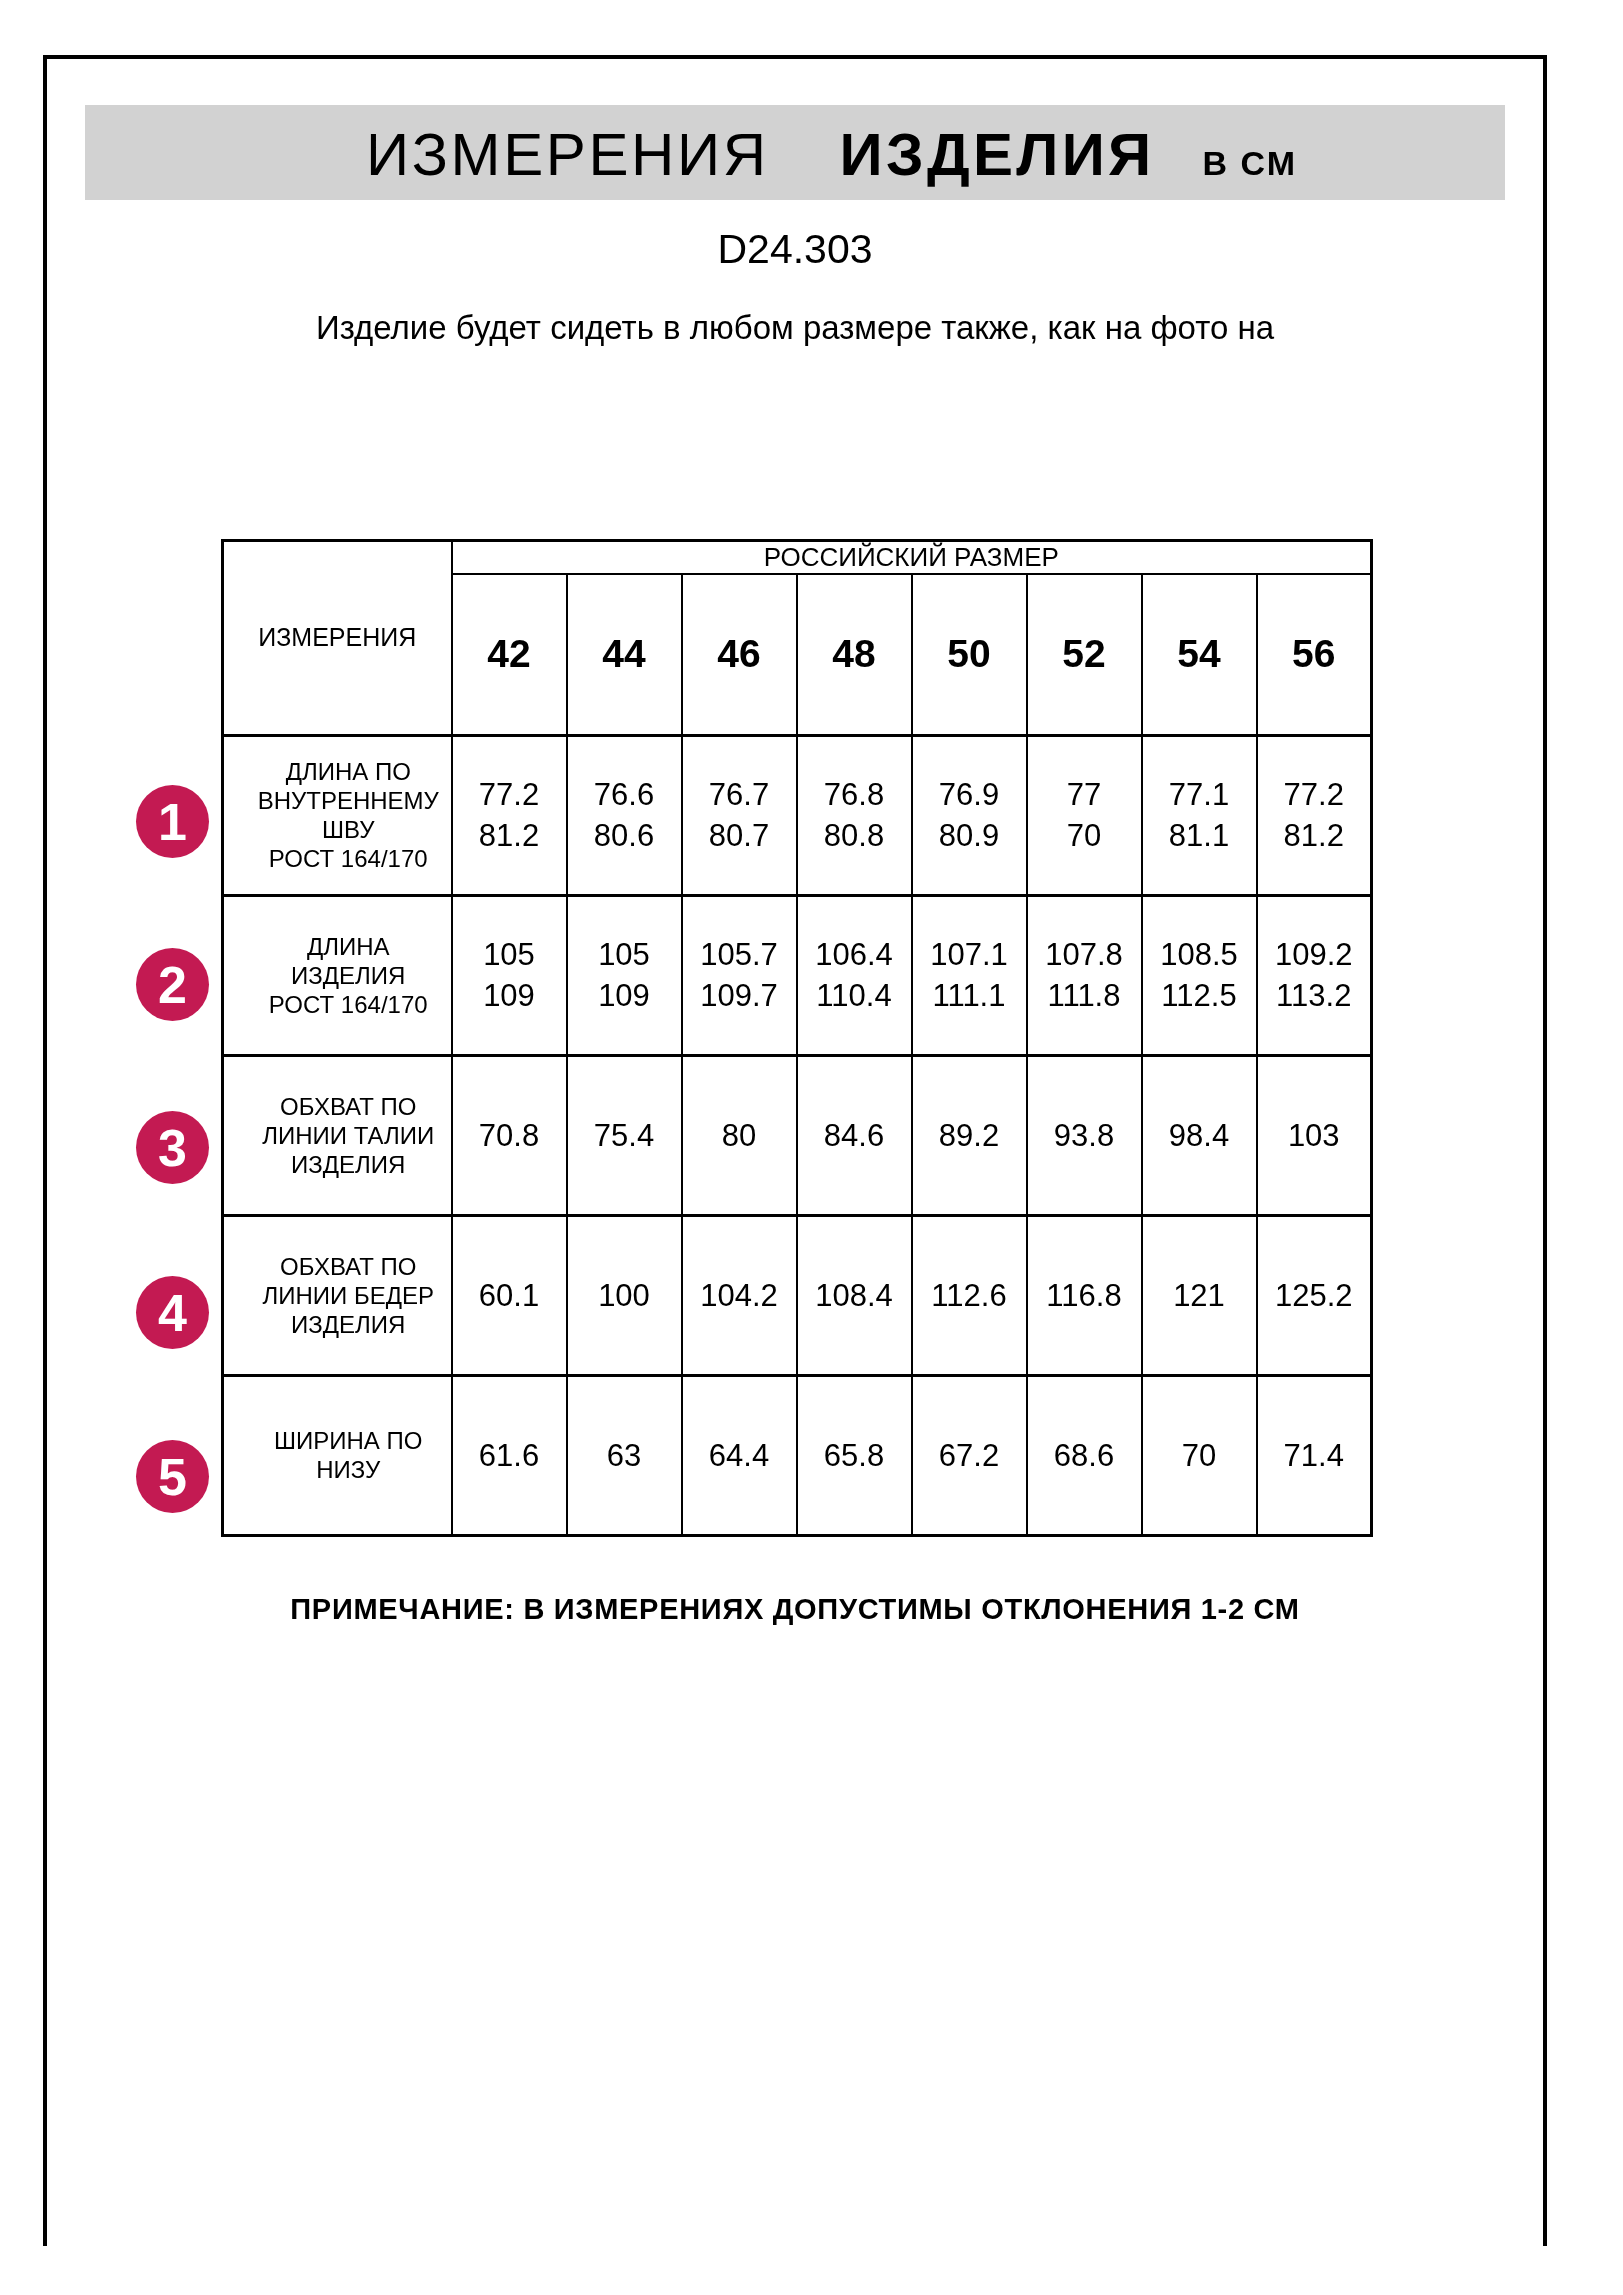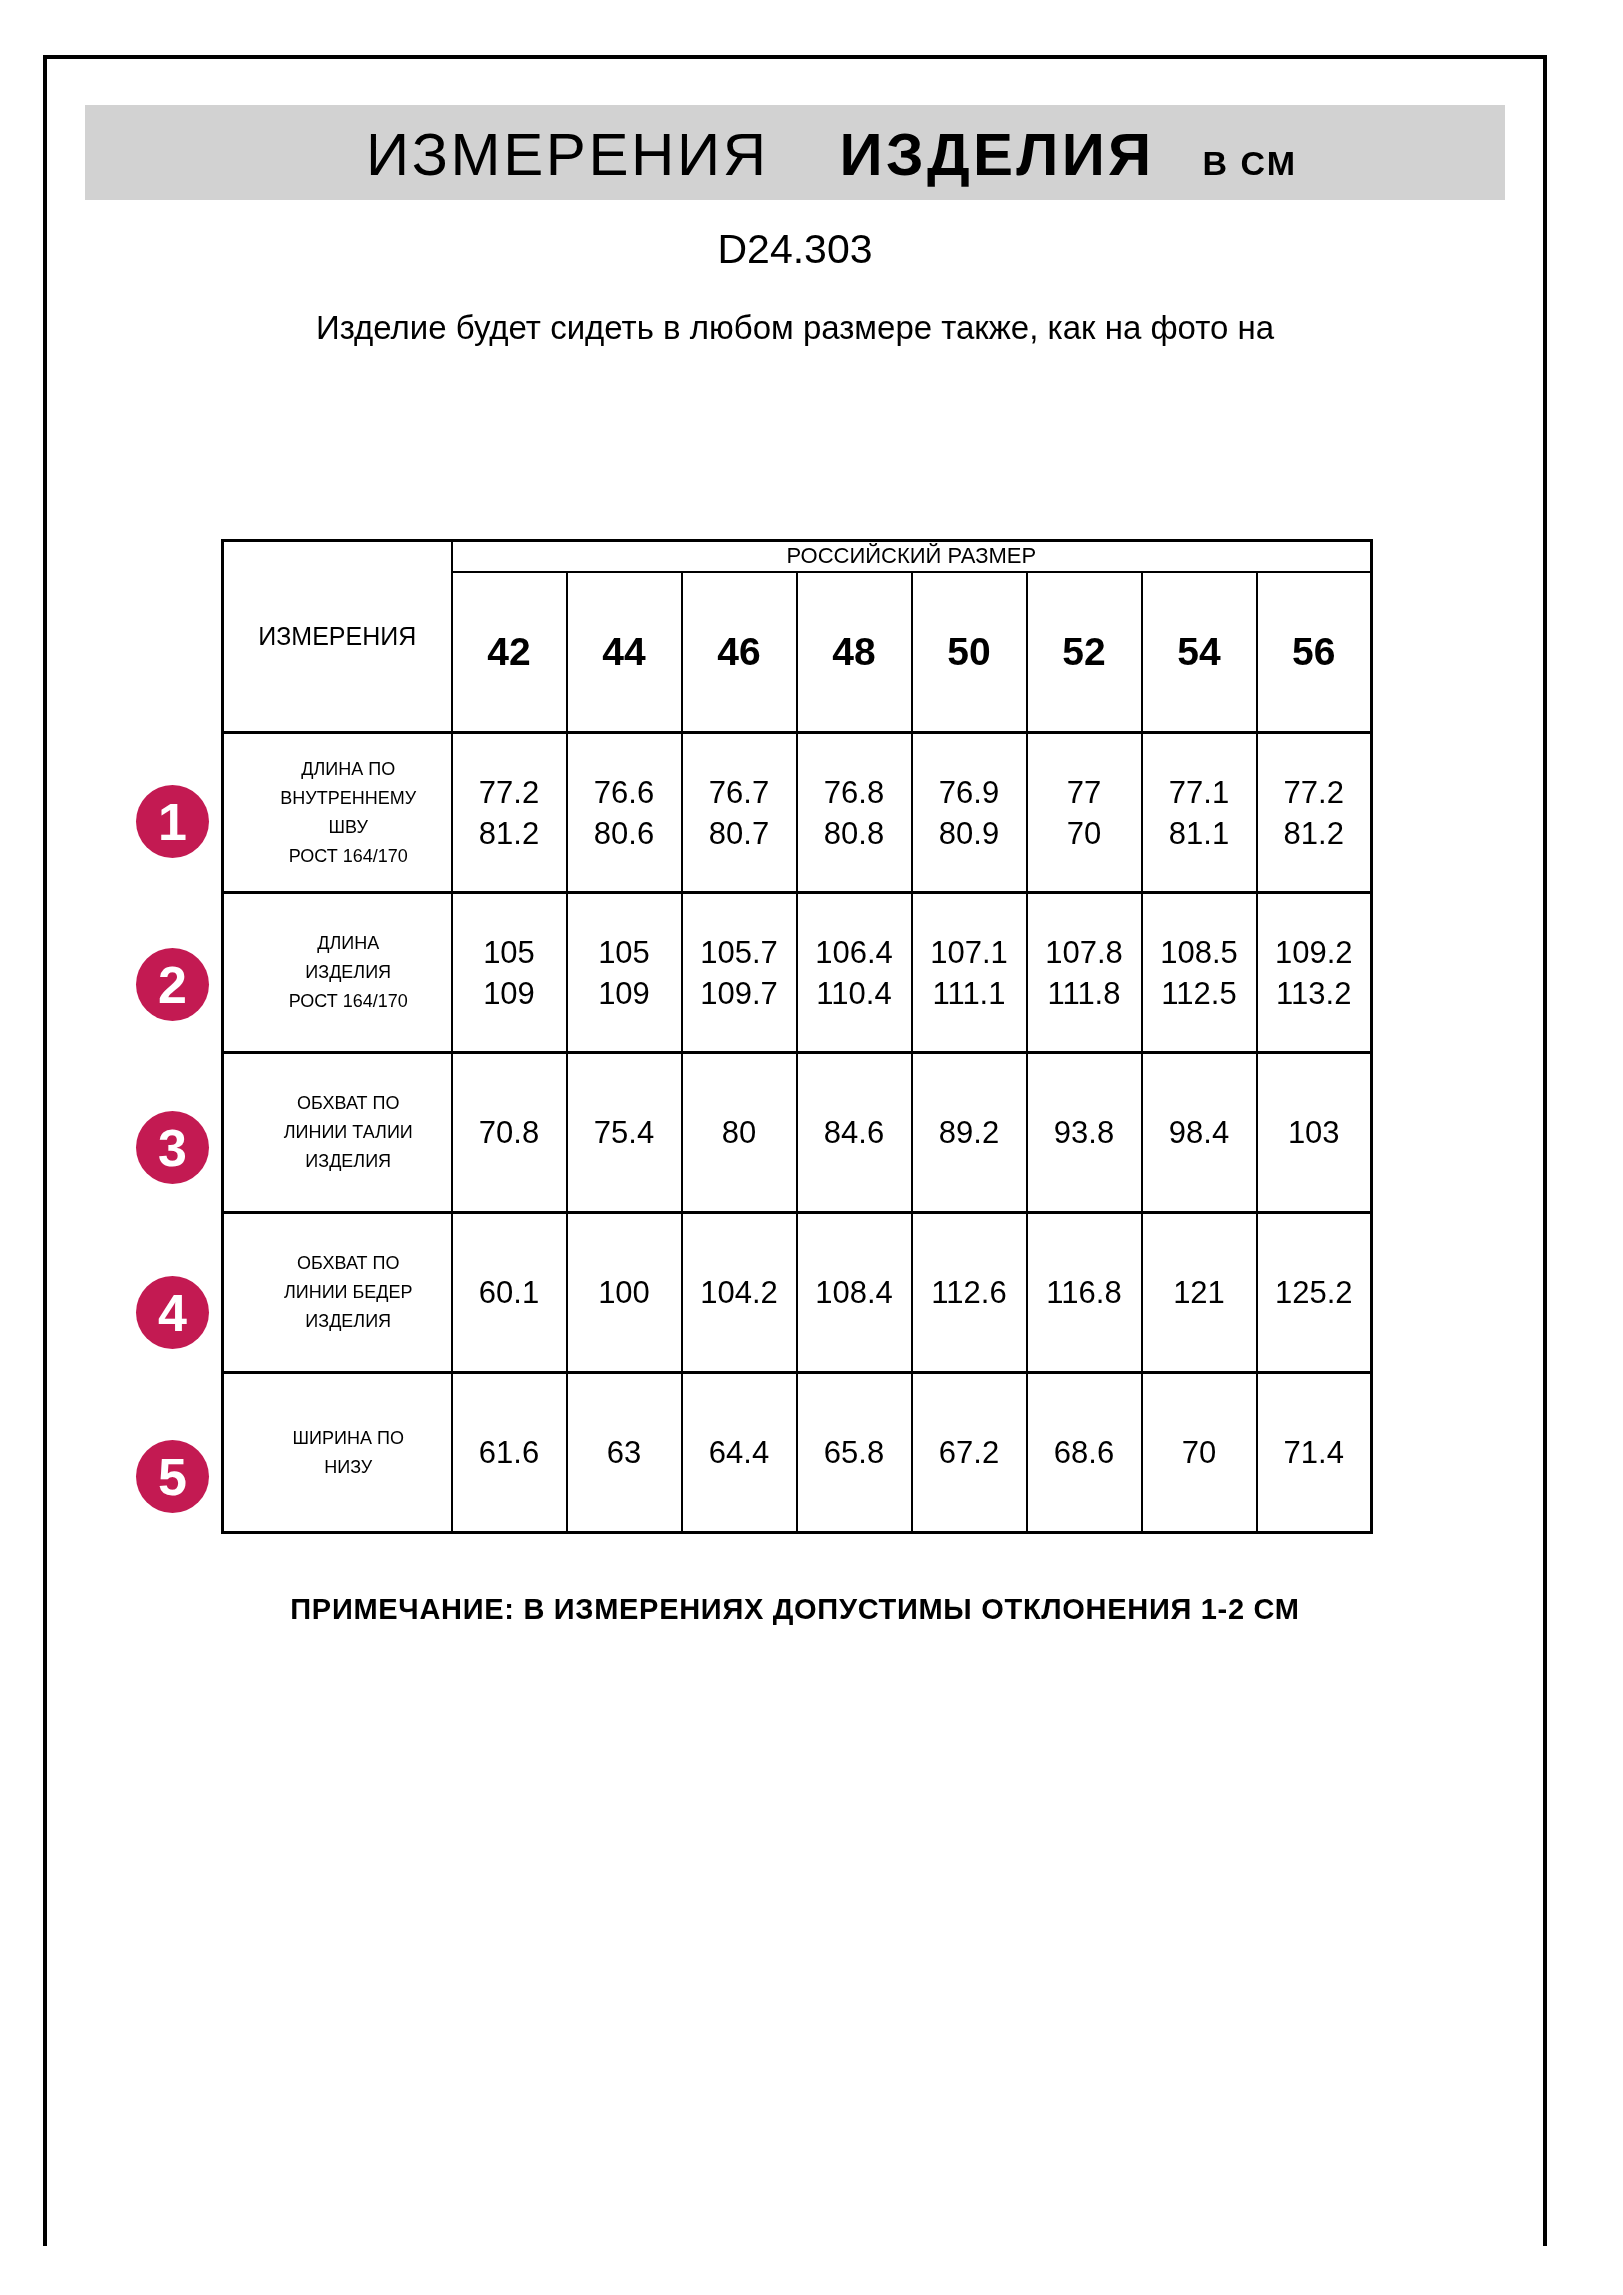--- a/index.html
+++ b/index.html
@@ -65,36 +65,36 @@
     padding: 0;
     box-sizing: border-box;
   }
   .col-label { width: 229px; }
   .col-size  { width: 115px; }
   td.corner-cell {
     font-size: 25px;
     border-bottom: 3.9px solid #000;
   }
   td.group-cell {
-    font-size: 22px;
+    font-size: 26px;
     height: 31px;
     border-bottom: 2.6px solid #000;
   }
   tr.tr-sizes td {
     height: 161px;
     font-size: 39px;
     font-weight: bold;
     border-bottom: 3.9px solid #000;
   }
   .size-table tbody td {
     height: 160px;
     border-bottom: 3.9px solid #000;
   }
   td.label-cell {
-    font-size: 18px;
+    font-size: 24px;
     line-height: 29px;
     white-space: pre-line;
     padding-left: 22px;
   }
   td.value-cell {
     font-size: 31px;
     line-height: 41px;
     white-space: pre-line;
   }
   .row-badge {

